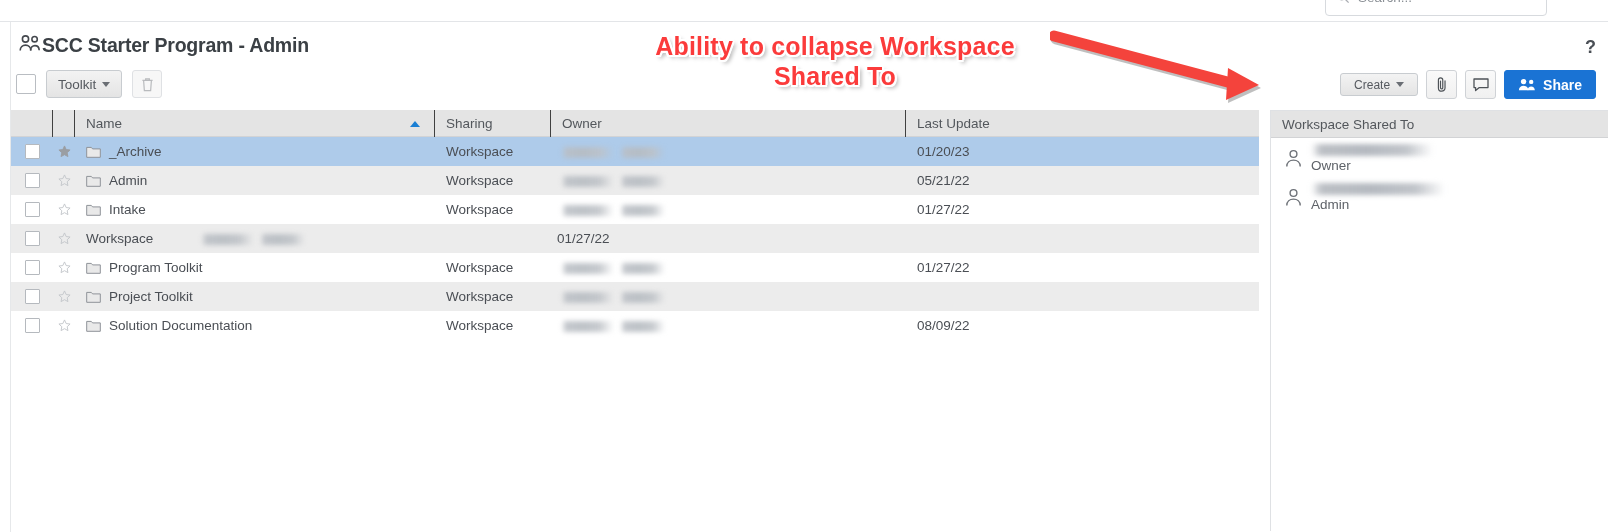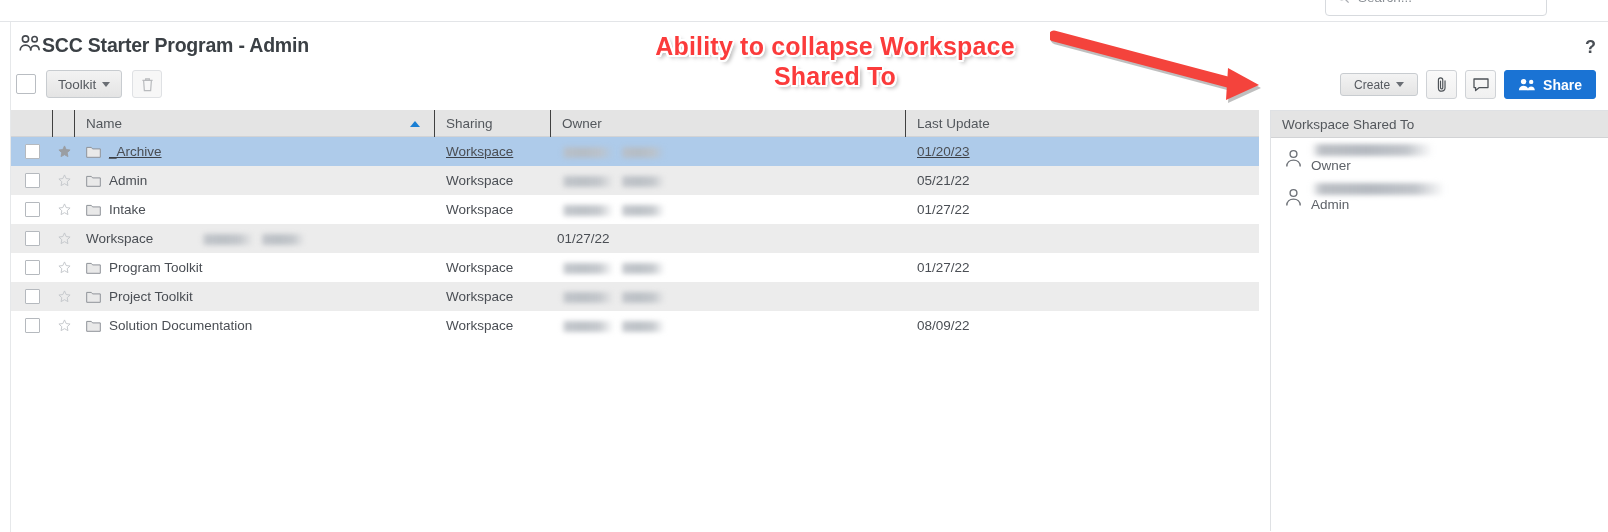--- a/index.html
+++ b/index.html
@@ -216,21 +216,21 @@
     border-bottom: 6px solid #1a7fd4;
   }
 
   .trow {
     display: flex;
     height: 29px;
     align-items: center;
     background: #fff;
     box-sizing: border-box;
   }
-  .trow.selected { background: #aecbea; text-decoration: underline; }
+  .trow.selected { background: #aecbea; }
   .trow.alt      { background: #ececec; }
   .trow .td {
     font-size: 13.5px;
     color: #4a4e54;
     height: 29px;
     line-height: 29px;
     box-sizing: border-box;
     padding-left: 11px;
     white-space: nowrap;
     overflow: hidden;

